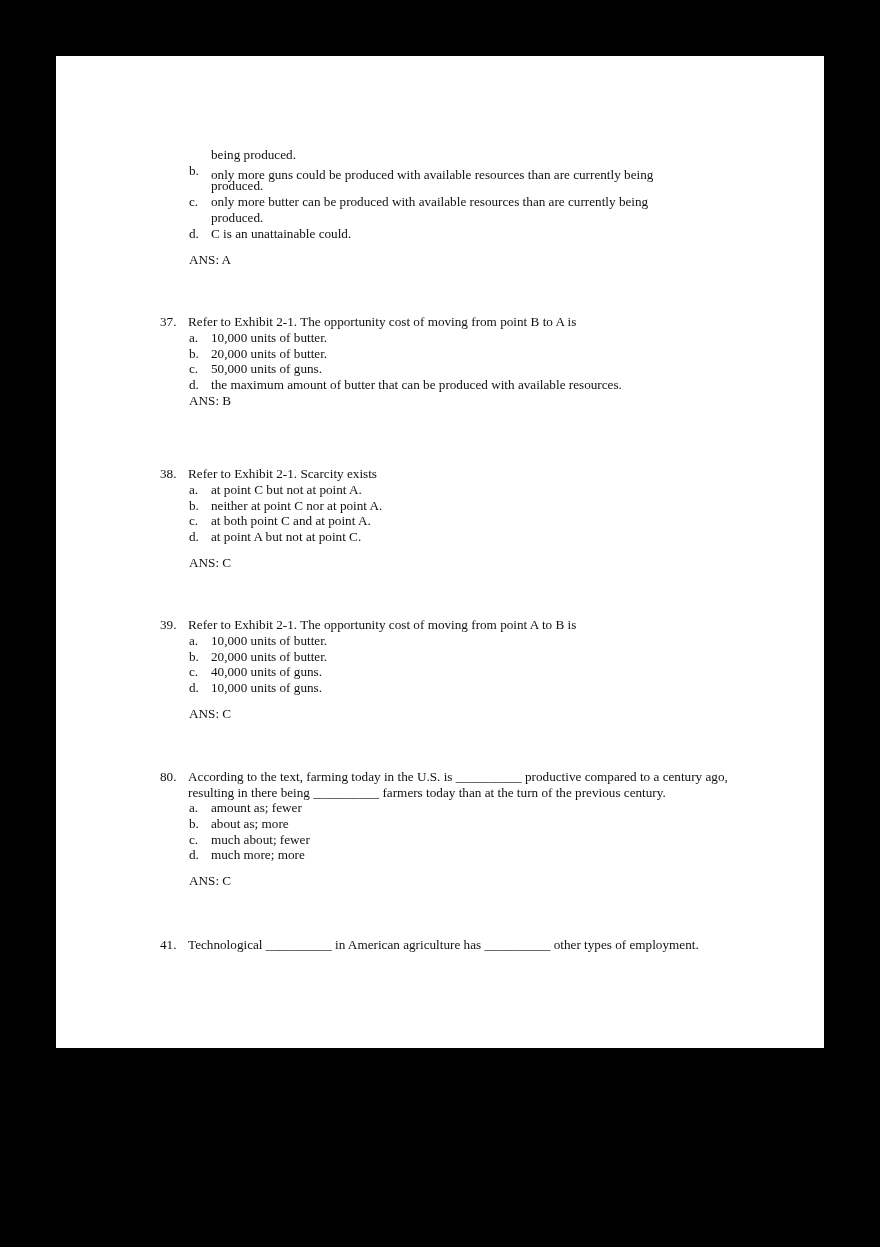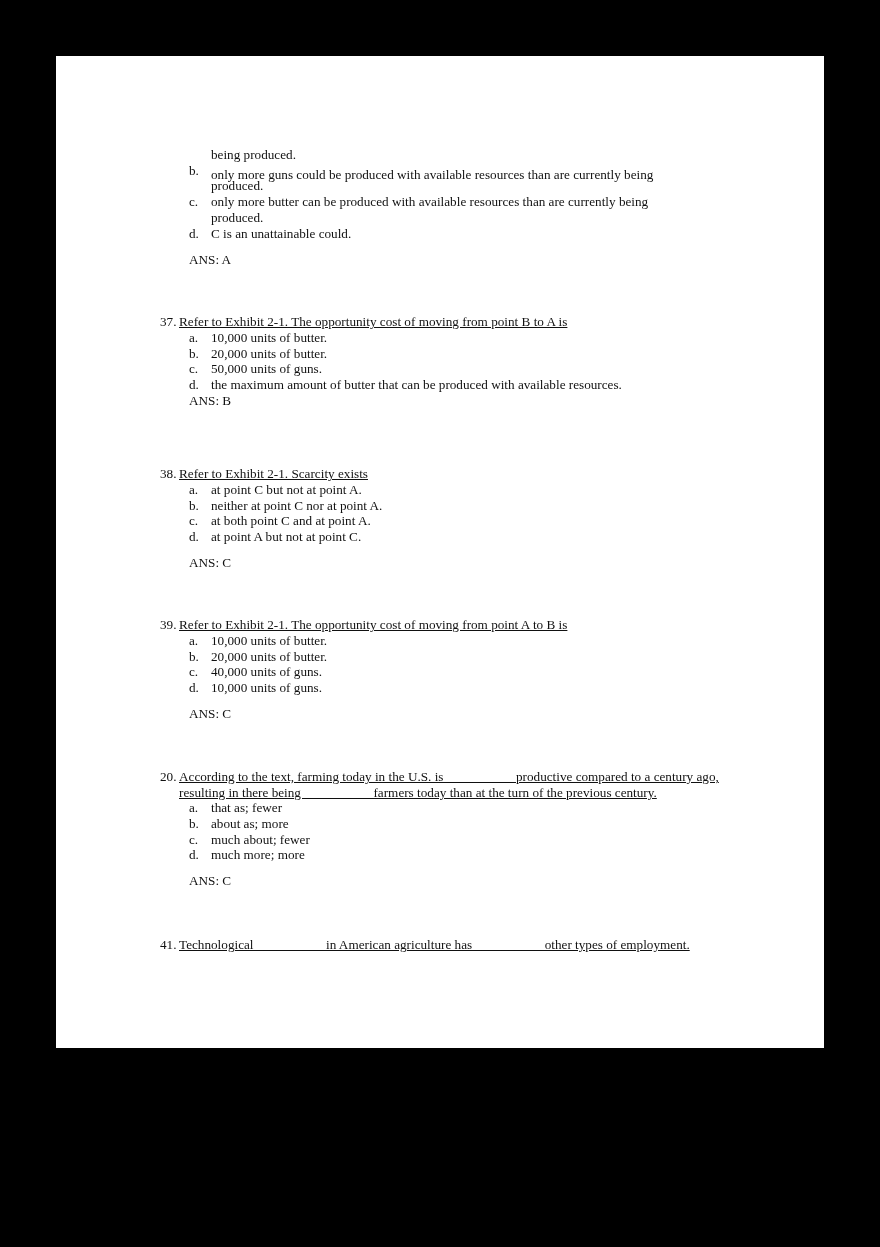--- a/index.html
+++ b/index.html
@@ -24,21 +24,21 @@
     background: #ffffff;
   }
   .line {
     position: absolute;
     font-size: 13.2px;
     line-height: 16px;
     white-space: nowrap;
     margin-top: 41px;
   }
   .qnum { left: 104px; }
-  .qtext { left: 123px; text-decoration: underline; }
+  .qtext { left: 132px; }
   .optletter { left: 133px; }
   .opttext { left: 155px; }
   .ans { left: 133px; }
 </style>
 </head>
 <body>
 
 <div class="page">
 
   <div>
@@ -94,25 +94,25 @@
     <div class="line optletter" style="top:552px">b.</div>
     <div class="line opttext" style="top:552px">20,000 units of butter.</div>
     <div class="line optletter" style="top:567px">c.</div>
     <div class="line opttext" style="top:567px">40,000 units of guns.</div>
     <div class="line optletter" style="top:583px">d.</div>
     <div class="line opttext" style="top:583px">10,000 units of guns.</div>
     <div class="line ans" style="top:609px">ANS: C</div>
   </div>
 
   <div>
-    <div class="line qnum" style="top:672px">20.</div>
+    <div class="line qnum" style="top:672px">80.</div>
     <div class="line qtext" style="top:672px">According to the text, farming today in the U.S. is __________ productive compared to a century ago,</div>
     <div class="line qtext" style="top:688px">resulting in there being __________ farmers today than at the turn of the previous century.</div>
     <div class="line optletter" style="top:703px">a.</div>
-    <div class="line opttext" style="top:703px">that as; fewer</div>
+    <div class="line opttext" style="top:703px">amount as; fewer</div>
     <div class="line optletter" style="top:719px">b.</div>
     <div class="line opttext" style="top:719px">about as; more</div>
     <div class="line optletter" style="top:735px">c.</div>
     <div class="line opttext" style="top:735px">much about; fewer</div>
     <div class="line optletter" style="top:750px">d.</div>
     <div class="line opttext" style="top:750px">much more; more</div>
     <div class="line ans" style="top:776px">ANS: C</div>
   </div>
 
   <div>

